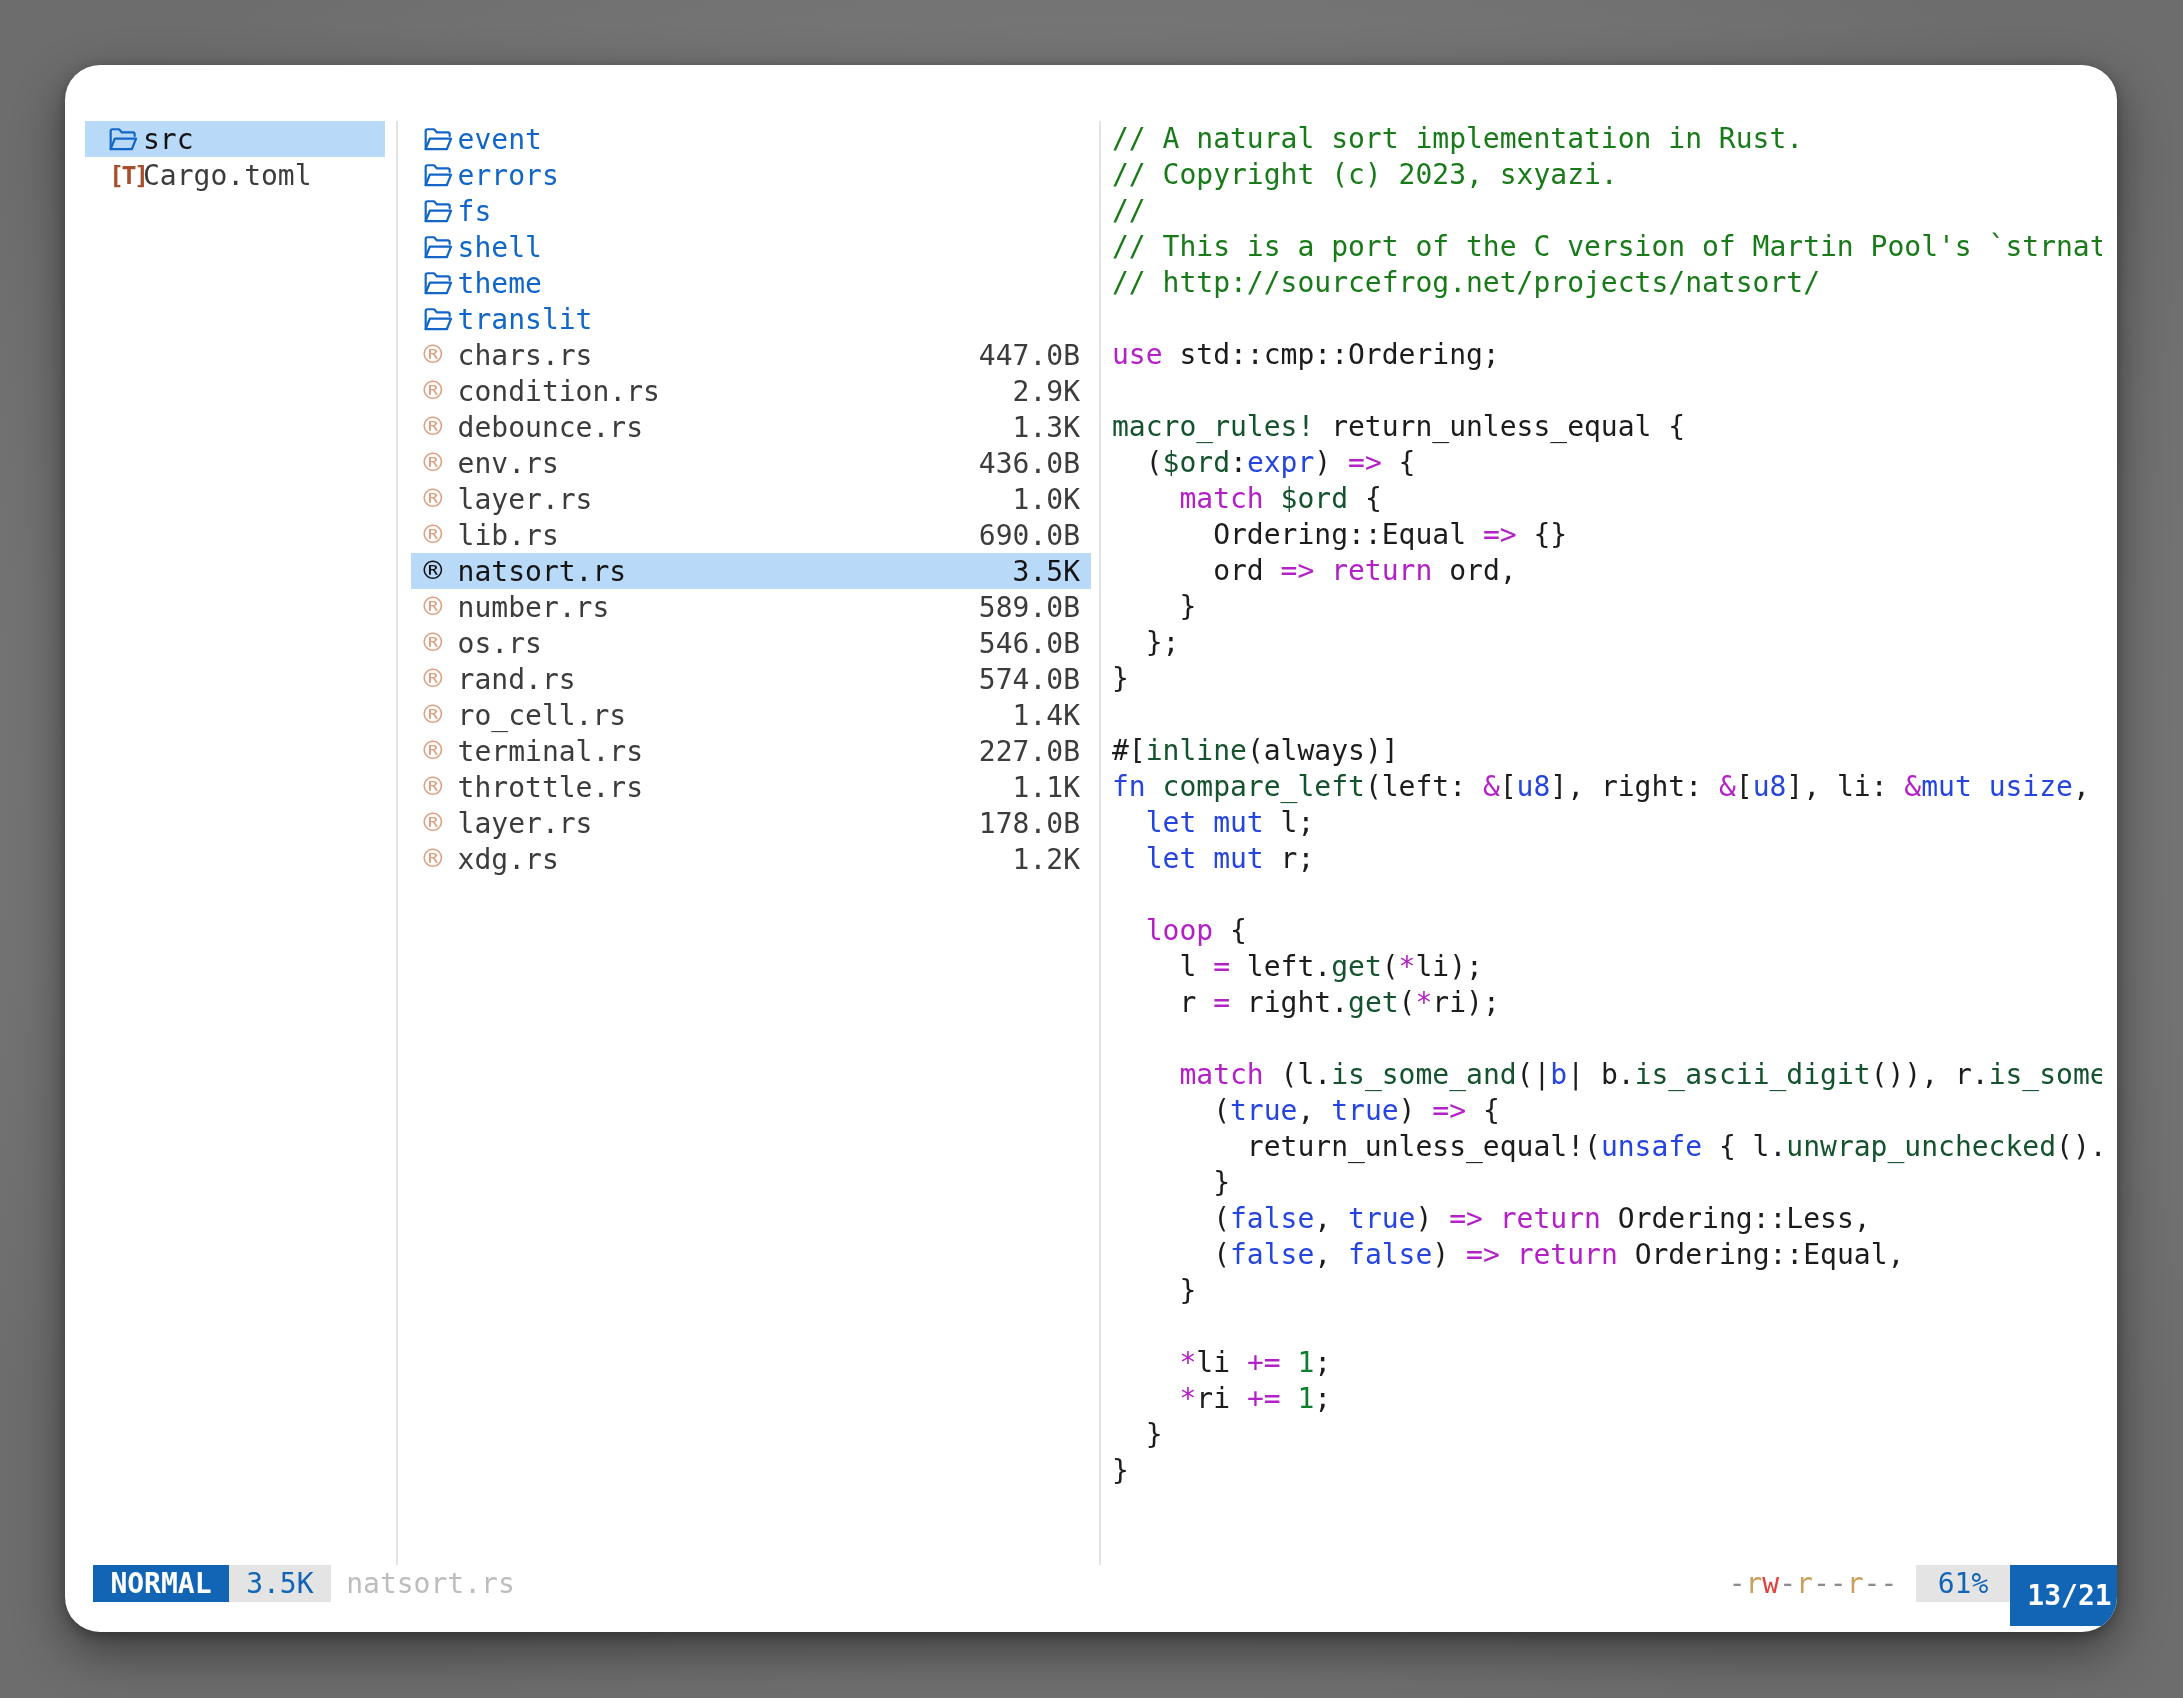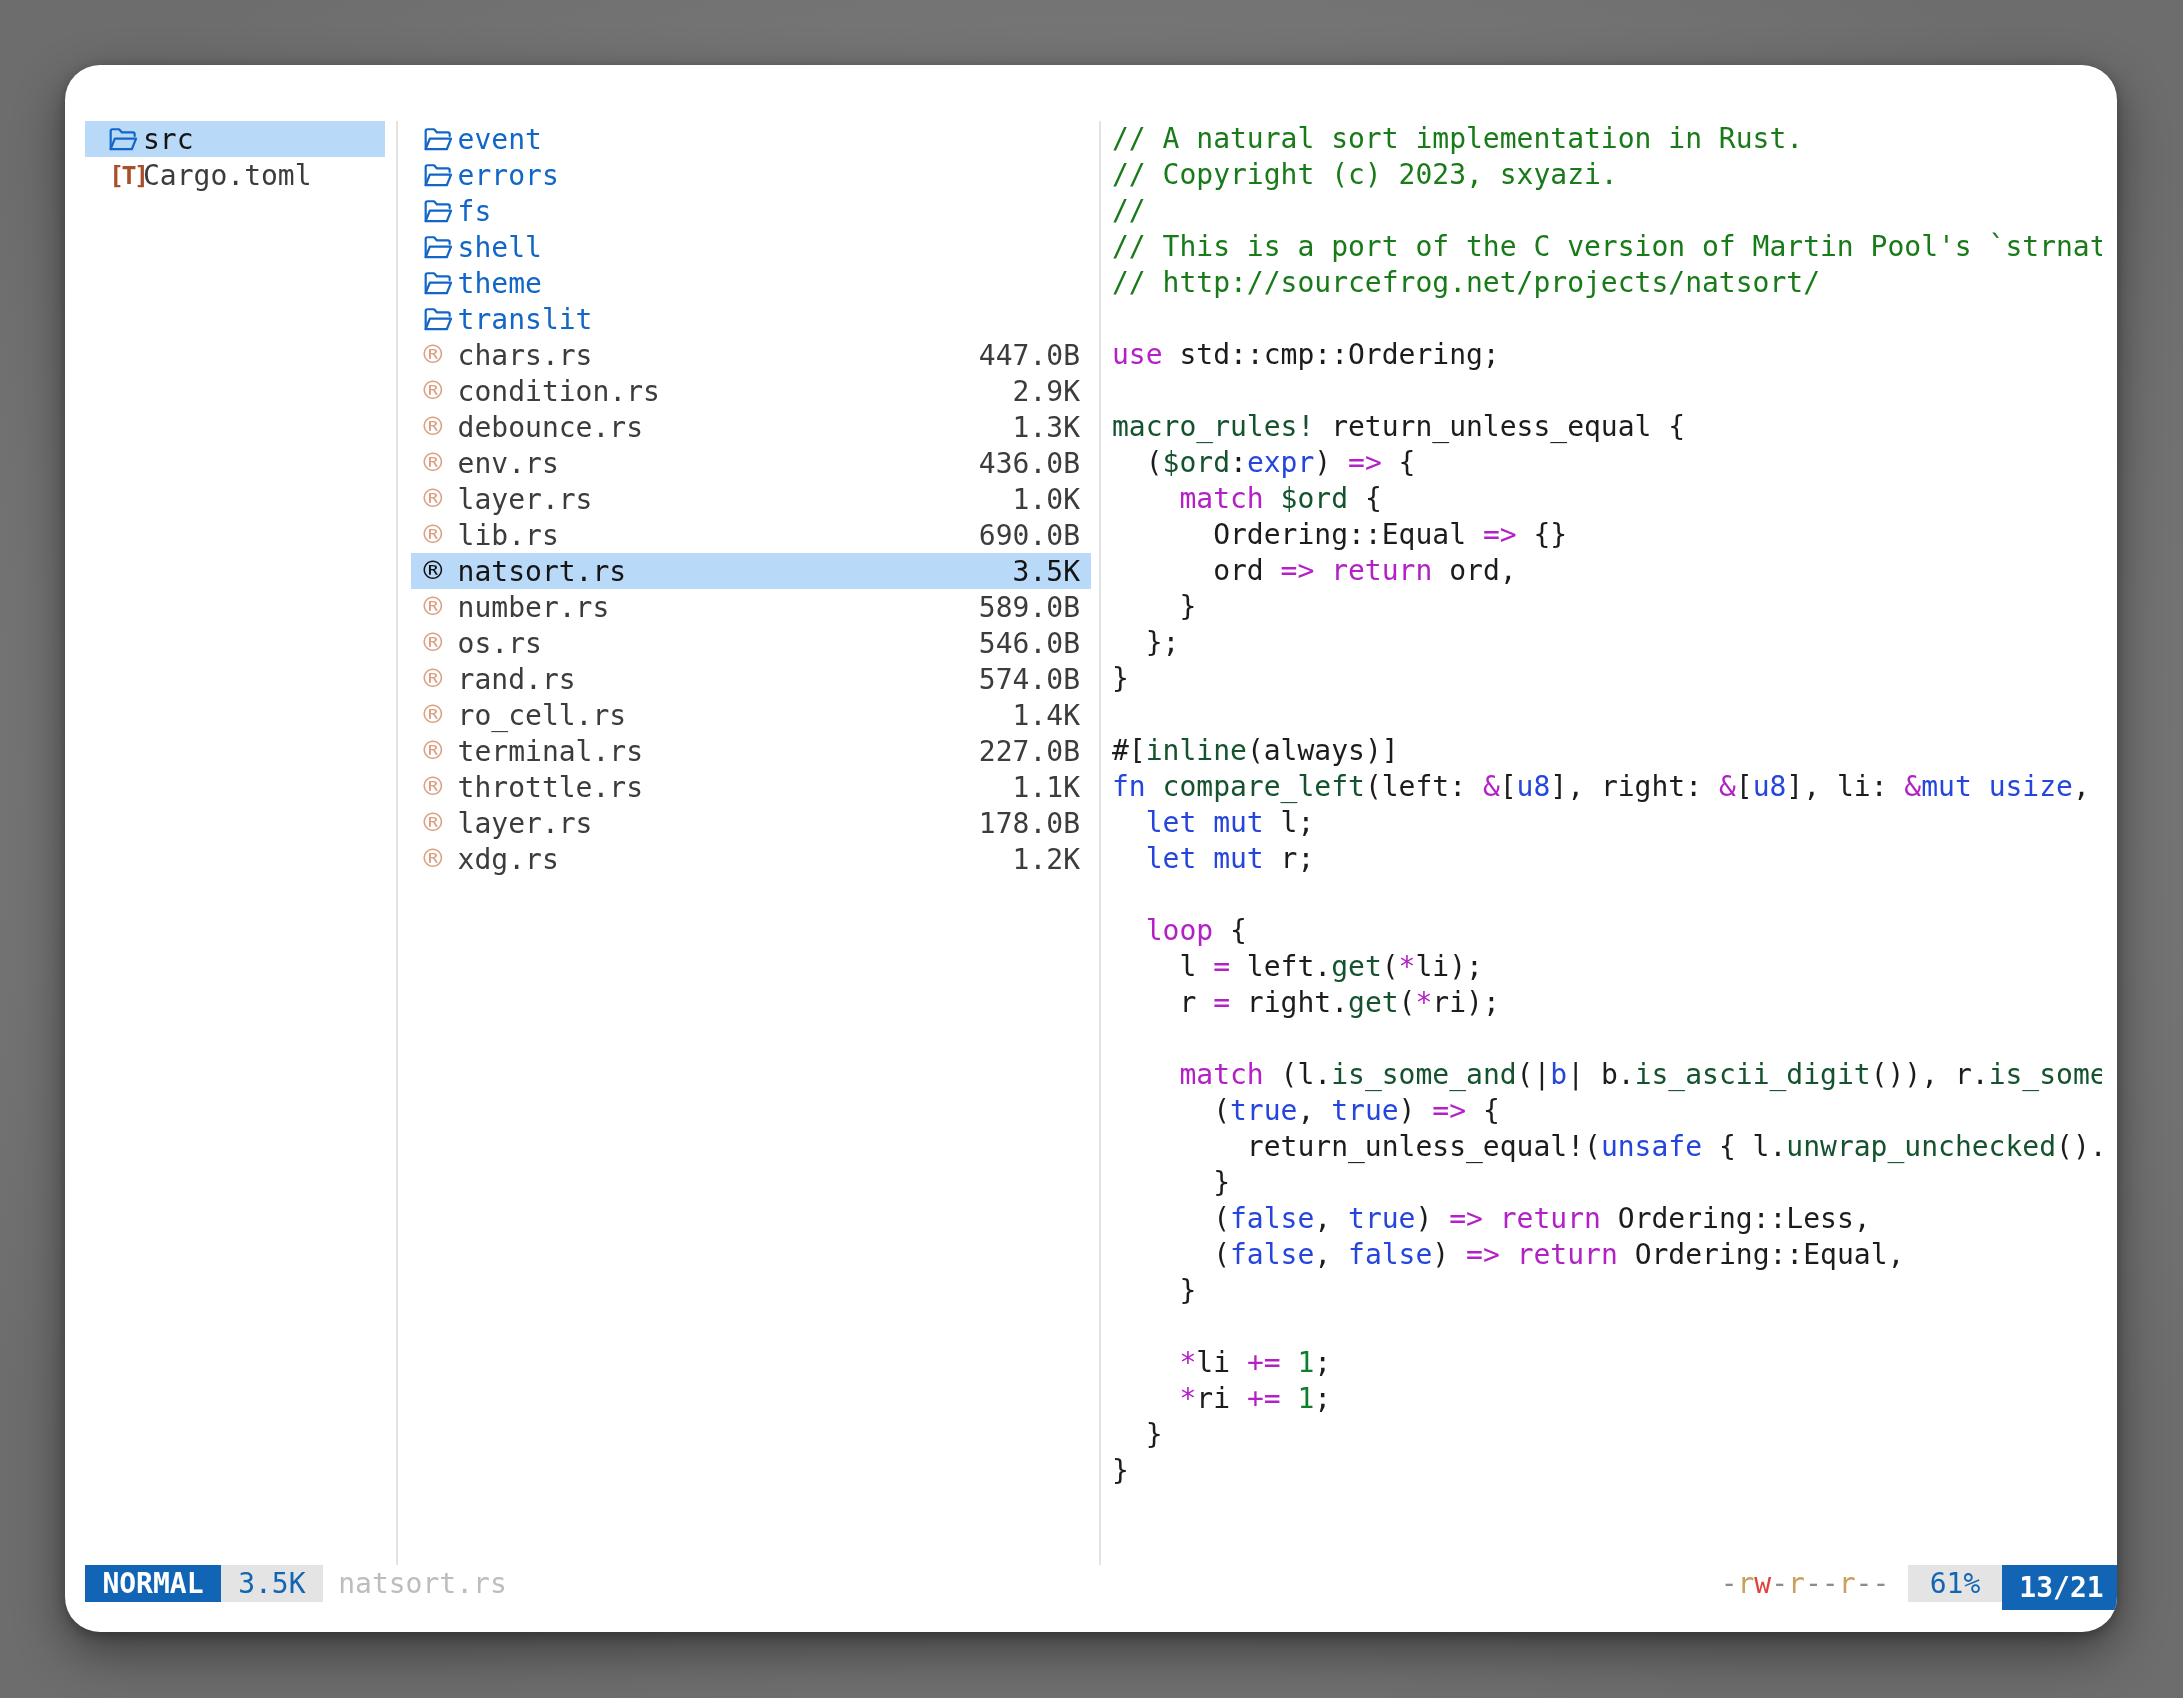--- a/index.html
+++ b/index.html
@@ -39,33 +39,33 @@
   .preview-clip{width:990px;overflow:hidden;}
   .code-line{height:36px;line-height:36px;font-size:28px;white-space:pre;}
   .tk-d{color:#1c1c1c;}
   .tk-c{color:#187a18;}
   .tk-m{color:#b321c6;}
   .tk-b{color:#2545dc;}
   .tk-o{color:#14532d;}
   .tk-g{color:#0e7e2e;}
 
   
-  .status-bar{position:absolute;left:7px;top:1500px;width:100%;height:37px;font-size:28px;}
+  .status-bar{position:absolute;left:15px;top:1500px;width:100%;height:37px;font-size:28px;}
   .sb-left{position:absolute;left:13.4px;top:0;height:37px;display:flex;align-items:stretch;}
   .sb-right{position:absolute;right:3.4px;top:0;height:37px;display:flex;align-items:stretch;}
   .chip{display:flex;align-items:center;height:37px;}
   .chip-mode{background:#1165b4;color:#ffffff;font-weight:bold;padding:0 17px;}
   .chip-size{background:#e4e4e4;color:#1165b4;padding:0 17.6px;}
   .sb-filename{display:flex;align-items:center;color:#bdbdbd;margin-left:15px;}
   .sb-perms{display:flex;align-items:center;margin-right:18.5px;letter-spacing:0;}
   .p-dim{color:#8c8c8c;}
   .p-r{color:#c9a15f;}
   .p-w{color:#e2403c;}
   .chip-percent{background:#e4e4e4;color:#1165b4;padding:0 22px;}
-  .chip-position{background:#1165b4;color:#ffffff;font-weight:bold;padding:4px 17px;}
+  .chip-position{background:#1165b4;color:#ffffff;font-weight:bold;padding:12px 17px;}
 </style>
 </head>
 <body>
 
 <div class="desktop">
   <div class="window">
 
     <div class="pane parent-pane" id="parent-pane">
         <div class="row is-selected is-dir">
           <span class="icon">

